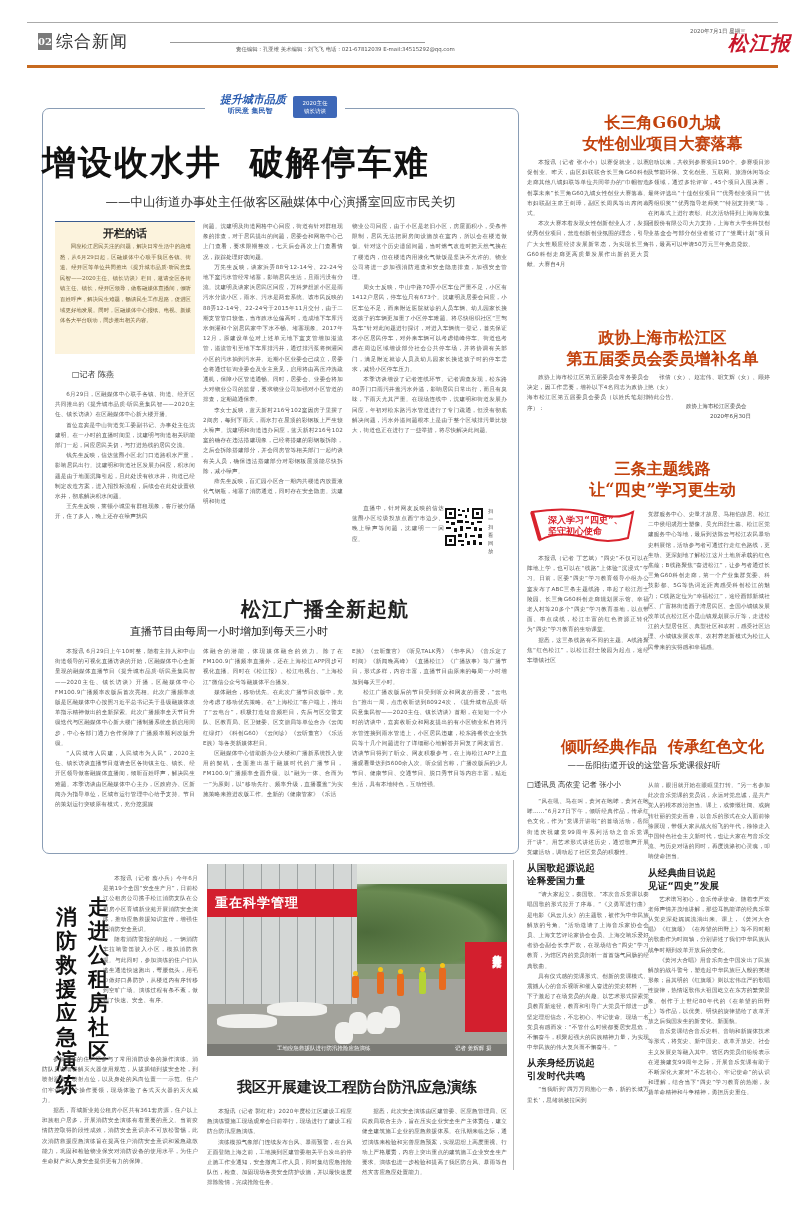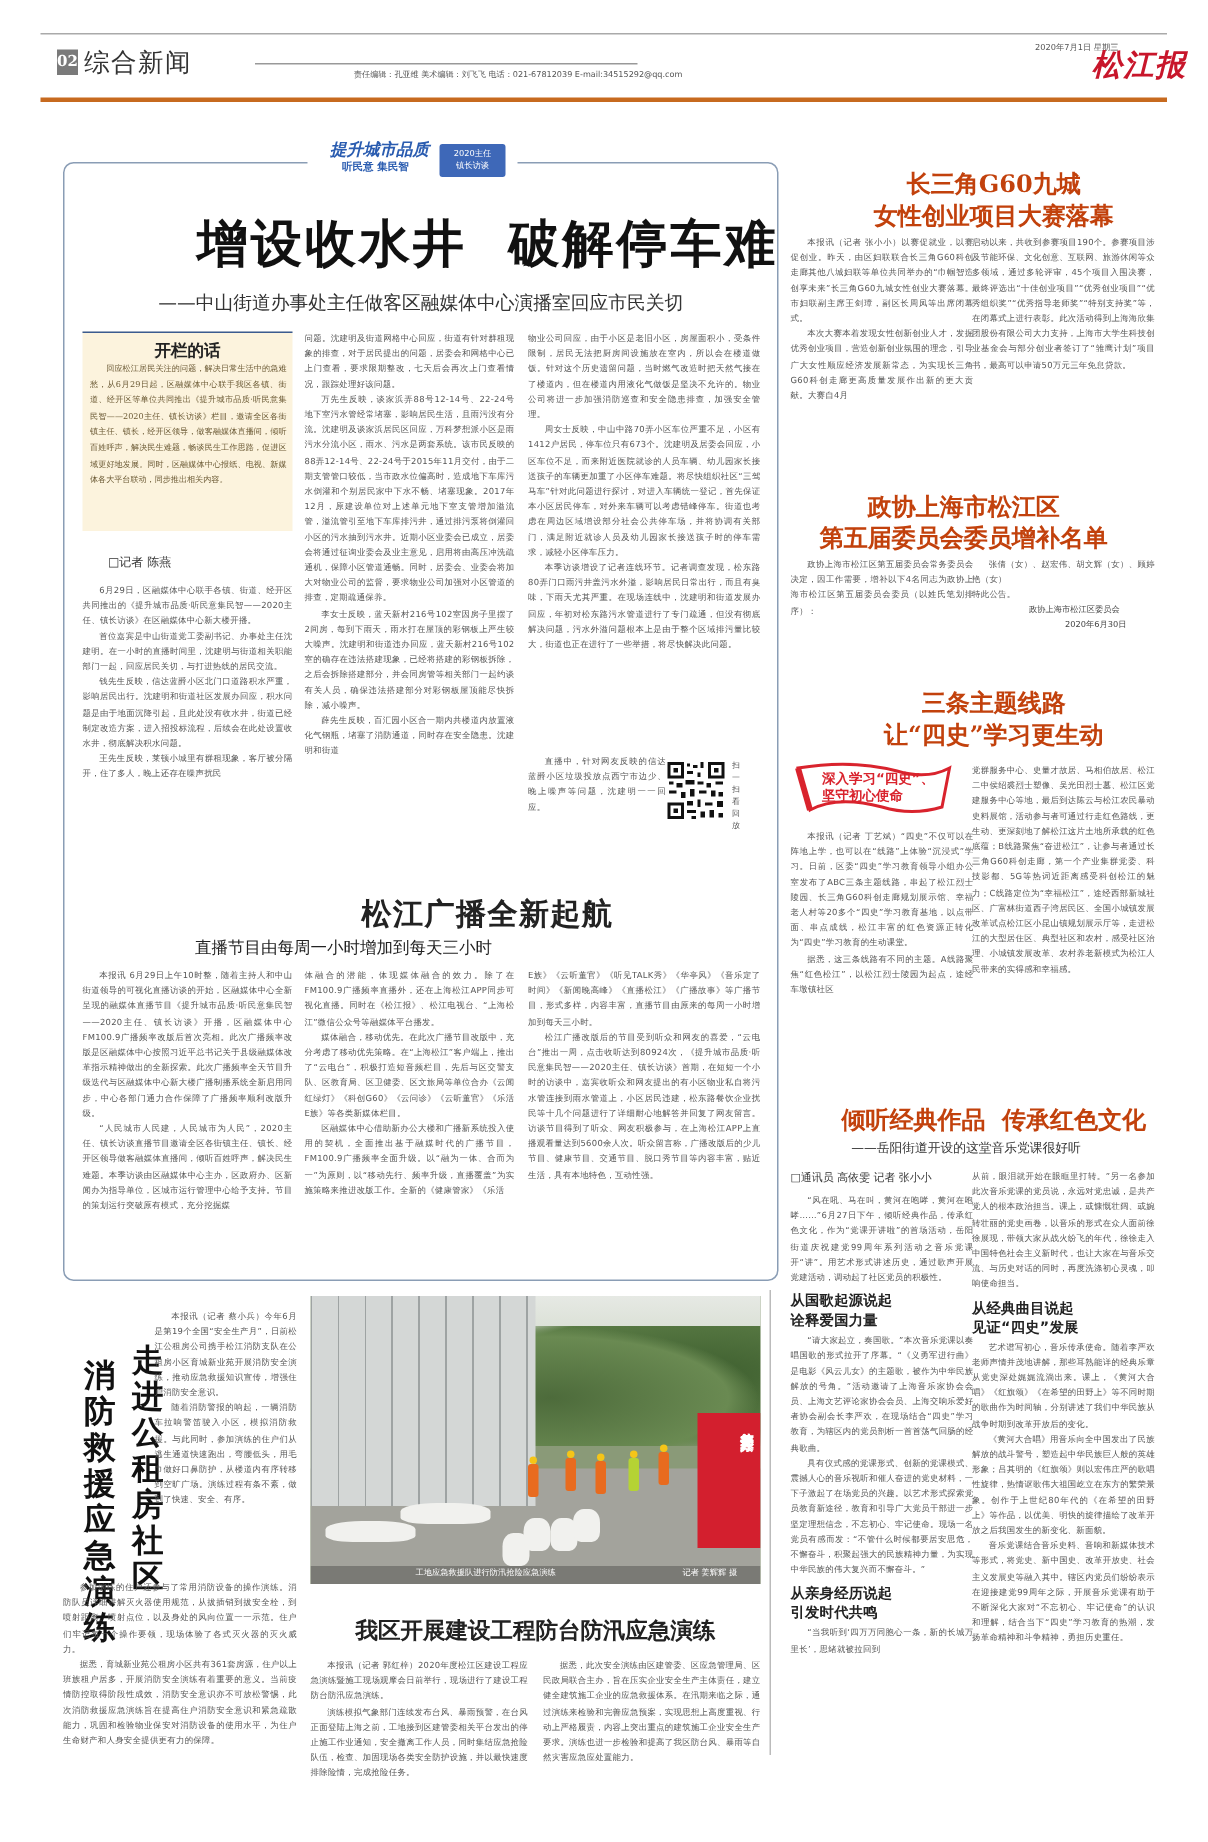--- a/index.html
+++ b/index.html
@@ -15,21 +15,21 @@
 #date-text{left:690px;top:28px;font-size:5.5px;color:#555}
 #editor-line{left:236px;top:46px;font-size:5.4px;color:#555;white-space:nowrap}
 #masthead{left:728px;top:30px;font-size:20px;color:#c8162b;font-style:italic;font-weight:bold;font-family:"DejaVu Serif",serif;letter-spacing:1px}
 #orange-rule{left:27px;top:65px;width:751px;height:3px;background:#c76a1f}
 
 #box{left:42px;top:108px;width:477px;height:746px;border:1.3px solid #8a9db5;border-radius:7px}
 #tag-wrap{left:205px;top:96px;width:140px;height:28px;background:#fff}
 #tag-main{left:220px;top:92px;font-size:11px;color:#2a5cb0;font-weight:bold;font-style:italic}
 #tag-sub{left:228px;top:106px;font-size:7px;color:#2a5cb0;font-weight:bold}
 #tag-badge{left:293px;top:96px;width:44px;height:22px;background:#3e68b8;color:#fff;font-size:5.5px;line-height:8px;text-align:center;padding-top:3px;border-radius:2px}
-#main-head{left:42px;top:140px;width:477px;text-align:right;font-size:34px;font-weight:bold;color:#111;letter-spacing:2px}
+#main-head{left:42px;top:140px;width:477px;text-align:left;font-size:34px;font-weight:bold;color:#111;letter-spacing:2px}
 #main-sub{left:42px;top:194px;width:477px;text-align:center;font-size:12.5px;color:#333}
 #editor-note{left:55px;top:221px;width:140px;height:133px;background:#fcf3dd;border-top:1.5px solid #3b5b8f}
 #editor-note-title{left:55px;top:226px;width:140px;text-align:center;font-size:11px;font-weight:bold;color:#222}
 #editor-note-body{left:60px;top:241px;width:131px;font-size:5.4px;line-height:10.6px;color:#6b5a35;text-align:justify;font-family:"DejaVu Serif",serif}
 #byline1{left:72px;top:369px;font-size:8px;color:#333}
 #col1{left:55px;top:389px;width:140px}
 #col2{left:203px;top:221px;width:140px}
 #col3{left:352px;top:221px;width:155px}
 #col3b{left:352px;top:503px;width:92px}
 #qr{left:444px;top:507px;width:40px;height:40px;background:#fff}
@@ -59,21 +59,21 @@
 .worker{position:absolute;width:7px;height:22px;background:#e86b1f;border-radius:2px}
 .worker:before{content:"";position:absolute;left:1px;top:-5px;width:5px;height:5px;border-radius:50%;background:#f5c518}
 #drill-head{left:207px;top:1078px;width:300px;text-align:center;font-size:15px;font-weight:bold;color:#222}
 #dcol1{left:207px;top:1106px;width:145px}
 #dcol2{left:362px;top:1106px;width:145px}
 
 .rhead{position:absolute;text-align:center;font-weight:bold;color:#c2410c;font-family:"DejaVu Serif",serif}
 #g60-head{left:520px;top:112px;width:285px;font-size:16px;line-height:21px}
 #g60c1{left:527px;top:157px;width:122px}
 #g60c2{left:648px;top:157px;width:122px}
-#cppcc-head{left:500px;top:327px;width:285px;font-size:16px;line-height:21px}
+#cppcc-head{left:520px;top:327px;width:285px;font-size:16px;line-height:21px}
 #cppcc1{left:527px;top:372px;width:122px}
 #cppcc2{left:648px;top:372px;width:122px}
 #sign1{left:686px;top:403px;font-size:5.5px;color:#444}
 #sign2{left:710px;top:413px;font-size:5.5px;color:#444}
 #sishi-head{left:520px;top:458px;width:285px;font-size:16px;line-height:21px}
 #flag{left:528px;top:508px;width:110px;height:36px}
 #flag-text{left:548px;top:515px;font-size:9px;color:#d9232d;font-weight:bold;line-height:11px}
 #sscol1{left:527px;top:553px;width:122px}
 #sscol2{left:648px;top:509px;width:122px}
 #music-head{left:520px;top:737px;width:285px;font-size:16px}
@@ -200,20 +200,21 @@
 <div class="abs body-text" id="fire-col2">
   <p>参加演练的住户还参与了常用消防设备的操作演练。消防队员详细讲解灭火器使用规范，从拔插销到拔安全栓，到喷射距离、喷射点位，以及身处的风向位置一一示范。住户们牢记每一个操作要领，现场体验了各式灭火器的灭火威力。</p>
   <p>据悉，育城新业苑公租房小区共有361套房源，住户以上班族租户居多，开展消防安全演练有着重要的意义。当前疫情防控取得阶段性成效，消防安全意识亦不可放松警惕，此次消防救援应急演练旨在提高住户消防安全意识和紧急疏散能力，巩固和检验物业保安对消防设备的使用水平，为住户生命财产和人身安全提供更有力的保障。</p>
 </div>
 
 <div class="abs" id="photo">
   <div class="abs" id="photo-sky"></div>
   <div class="abs" id="photo-trees"></div>
   <div class="abs" id="photo-ground"></div>
   <div class="abs" id="photo-scaffold"></div>
+  <div class="abs" id="photo-banner">重在科学管理</div>
   <div class="abs" id="photo-sign">德才兼备 人尽其才</div>
   <div class="worker" style="left:145px;top:112px"></div>
   <div class="worker" style="left:170px;top:108px"></div>
   <div class="worker" style="left:190px;top:110px"></div>
   <div class="worker" style="left:212px;top:108px;background:#b5d334"></div>
   <div class="worker" style="left:232px;top:104px"></div>
   <div class="bag" style="left:128px;top:158px"></div>
   <div class="bag" style="left:142px;top:148px"></div>
   <div class="bag" style="left:160px;top:148px"></div>
   <div class="bag" style="left:175px;top:142px"></div>

